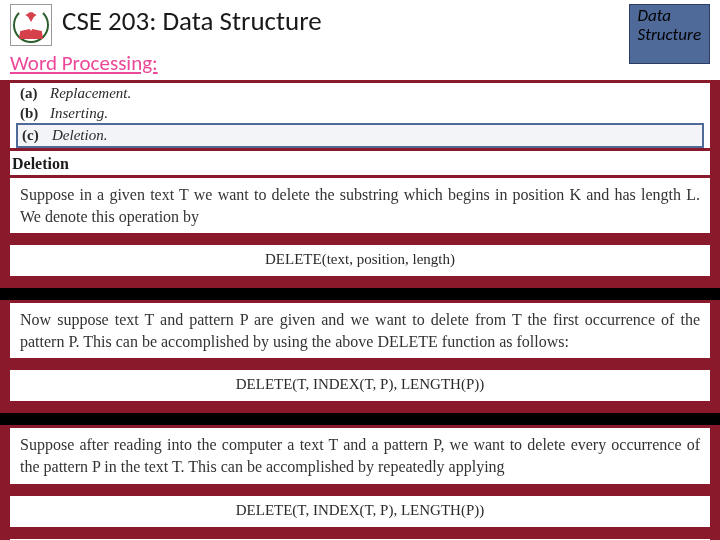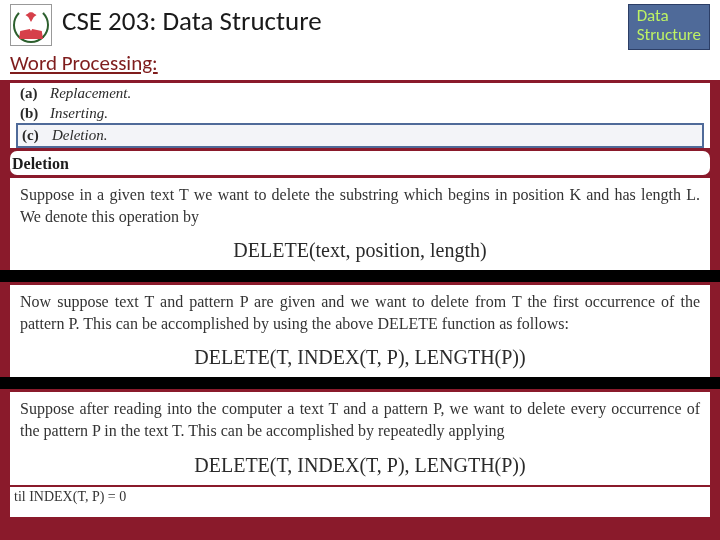--- a/index.html
+++ b/index.html
@@ -57,32 +57,33 @@
   .course-title {
     font-size: 27px;
     color: #1a1a1a;
     font-weight: 400;
   }
   .badge {
     position: absolute;
     top: 4px;
     right: 10px;
     background: #4f6a99;
-    color: #bef264;
+    color: #000000;
     font-size: 17px;
-    padding: 2px 8px 5px 8px;
+    padding: 2px 8px 19px 8px;
     line-height: 1.1;
     text-align: left;
     border: 1px solid #2c3e66;
+    font-style: italic;
   }
   .subheader {
     background: white;
     padding: 0 10px 4px 10px;
     font-size: 21px;
-    color: #7f1d1d;
+    color: #ec4899;
     text-decoration: underline;
   }
   .content-panel {
     background: white;
     margin: 3px 10px 0 10px;
   }
   .ops-row {
     display: flex;
     padding: 2px 10px 1px 10px;
     font-family: Georgia, 'Times New Roman', serif;
@@ -106,38 +107,37 @@
   .row-c-box .ops-row { padding: 2px 4px; }
 
   .deletion-h {
     background: white;
     margin: 3px 10px 0 10px;
     padding: 4px 8px 2px 2px;
     font-family: Georgia, 'Times New Roman', serif;
     font-size: 16px;
     font-weight: bold;
     color: #1d1d1d;
-    border-radius: 7px;
   }
   .para {
     background: white;
     margin: 3px 10px 0 10px;
     padding: 6px 10px;
     font-family: Georgia, 'Times New Roman', serif;
     font-size: 16px;
     color: #333;
     line-height: 1.35;
     text-align: justify;
   }
   .formula {
     background: white;
-    margin: 0 10px;
+    margin: 12px 10px;
     text-align: center;
     font-family: Georgia, 'Times New Roman', serif;
-    font-size: 20px;
+    font-size: 15px;
     padding: 6px 0 8px 0;
     color: #2a2a2a;
   }
   .gap-black {
     height: 12px;
     background: black;
     margin: 0;
   }
   .partial {
     background: white;

